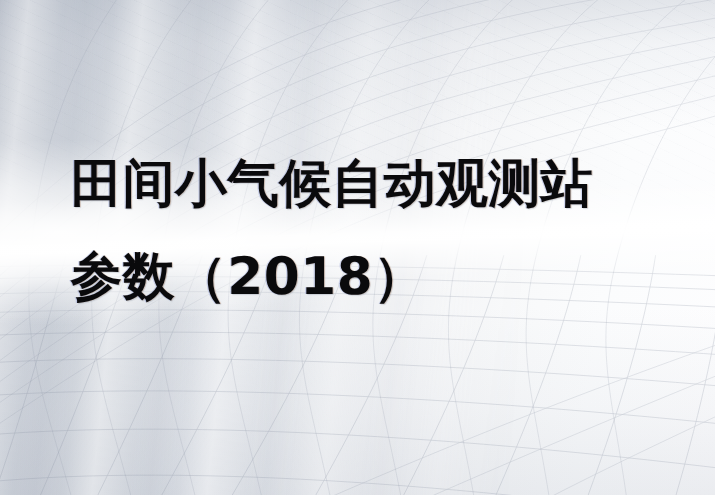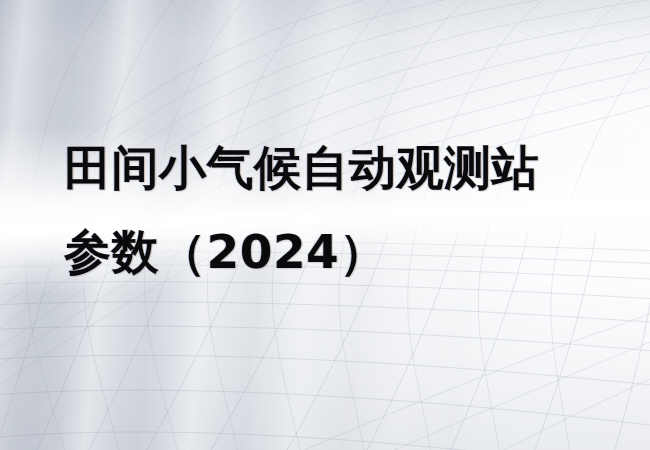--- a/index.html
+++ b/index.html
@@ -193,16 +193,16 @@
       <path d="M500,452 C 570,416 640,384 690,360" stroke-width="0.5"></path>
     </g>
   </svg>
 
   <div class="bg-layer" id="bg-hatch"></div>
   <div class="bg-layer" id="bg-sweep"></div>
   <div class="bg-layer" id="bg-glow"></div>
 
   <div id="title-block">
     <div class="title-line">田间小气候自动观测站</div>
-    <div class="title-line">参数（2024）</div>
+    <div class="title-line">参数（2018）</div>
   </div>
 
 </div>
 
 </body></html>

